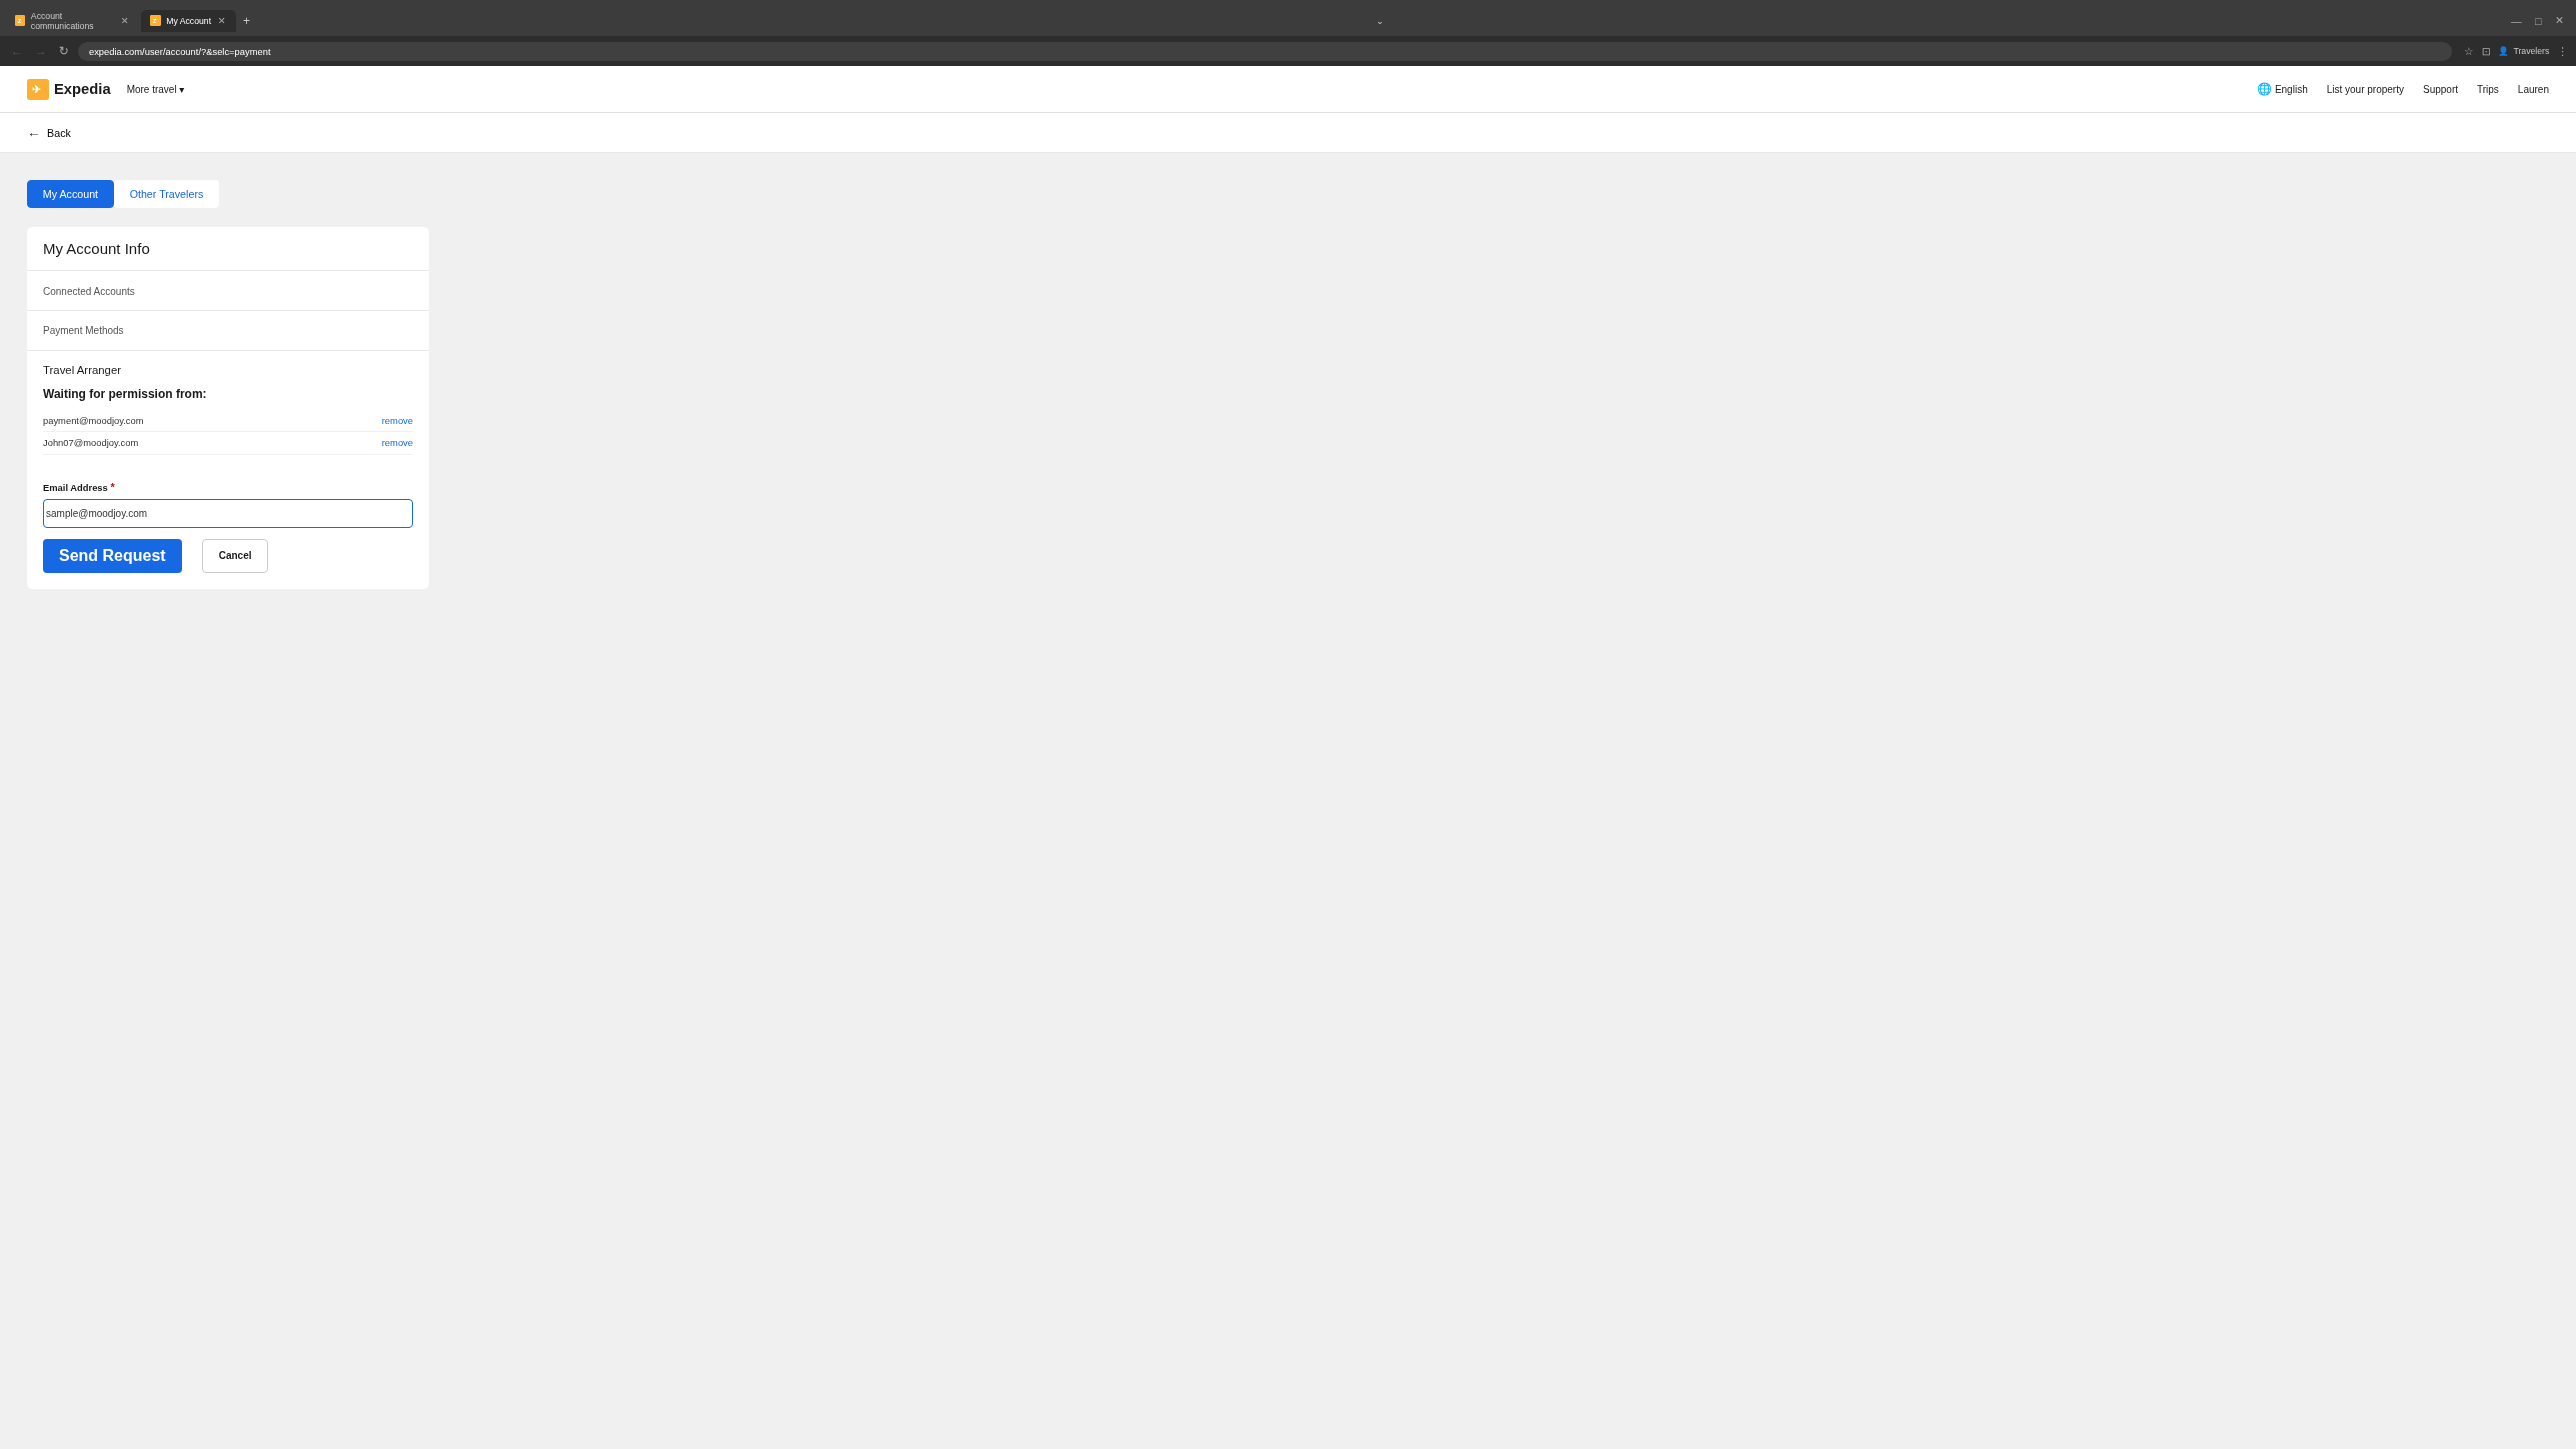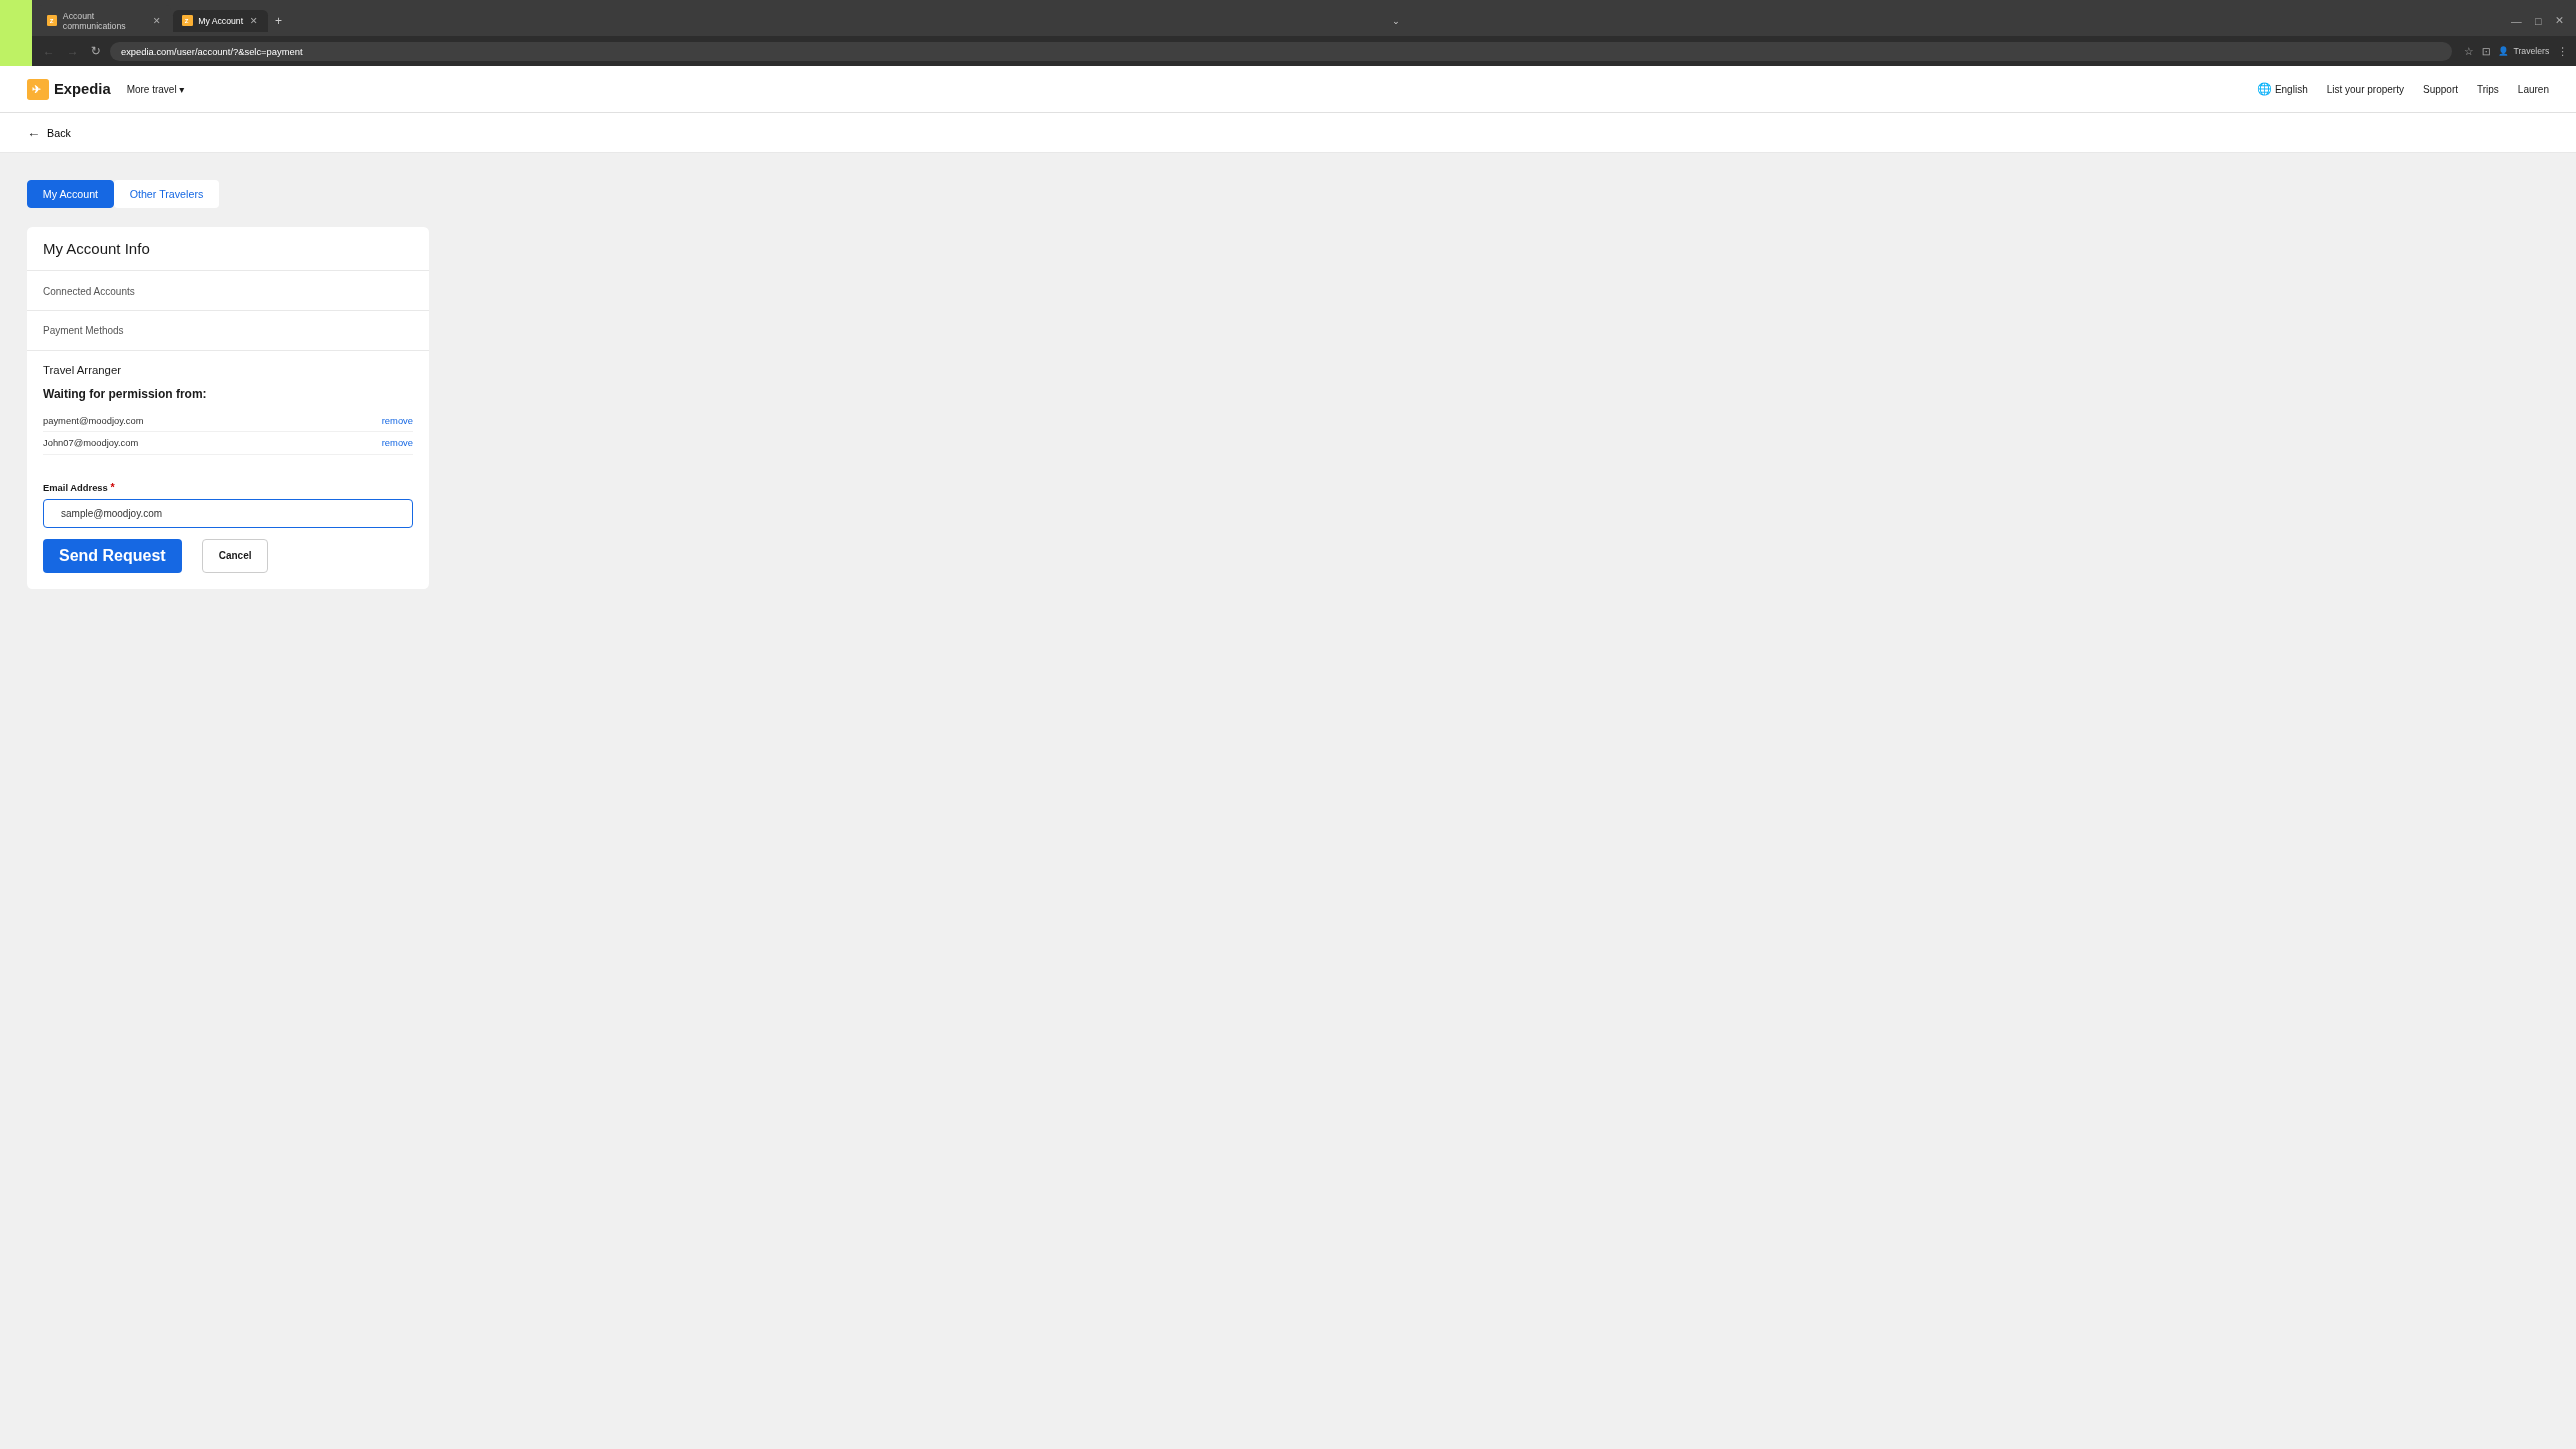--- a/index.html
+++ b/index.html
@@ -1,19 +1,19 @@
 <!DOCTYPE html>
 <html style="font-size:10.7px"><head>
   <meta charset="utf-8">
   <style>
     * { box-sizing: border-box; margin: 0; padding: 0; }
     body { font-family: -apple-system, BlinkMacSystemFont, 'Segoe UI', Arial, sans-serif; background: #f5f5f5; font-size: 10.7px; }
 
     
-    .browser-chrome { background: #bef264; width: 100%; padding-left: 32px; }
+    .browser-chrome { background: #bef264; width: 100%; }
     .tab-bar { display: flex; align-items: center; padding: 5.4px 5.4px 0; gap: 1.3px; background: #3c3c3c; }
     .tab { display: flex; align-items: center; gap: 5.4px; padding: 5.4px 9.4px; border-radius: 5.4px 5.4px 0 0; font-size: 8.7px; color: #ccc; background: #3c3c3c; cursor: pointer; max-width: 134px; }
     .tab.active { background: #2d2d2d; color: #fff; }
     .tab-icon { width: 10.7px; height: 10.7px; background: #fbb034; border-radius: 1.3px; flex-shrink: 0; display: flex; align-items: center; justify-content: center; }
     .tab-close { margin-left: auto; color: #aaa; font-size: 9.4px; cursor: pointer; padding: 0 1.3px; }
     .new-tab-btn { background: none; border: none; color: #ccc; font-size: 12px; cursor: pointer; padding: 2.7px 5.4px; }
     .tab-extras { margin-left: auto; display: flex; gap: 4px; }
     .tab-extra-btn { background: none; border: none; color: #ccc; font-size: 9.4px; cursor: pointer; }
 
     .address-bar-row { display: flex; align-items: center; gap: 6.7px; padding: 5.4px 8px; background: #2d2d2d; }
@@ -65,21 +65,21 @@
     .travel-title { font-size: 11.4px; font-weight: 400; color: #1a1a1a; margin-bottom: 10.7px; }
     .waiting-label { font-size: 12px; font-weight: 700; color: #1a1a1a; margin-bottom: 8px; }
     .email-row { display: flex; justify-content: space-between; align-items: center; padding: 5.4px 0; border-bottom: 0.7px solid #f0f0f0; }
     .email-text { font-size: 9.4px; color: #333; }
     .remove-link { font-size: 9.4px; color: #1668e3; cursor: pointer; }
 
     
     .email-input-section { padding: 13.4px 16px 16px; }
     .input-label { font-size: 9.4px; font-weight: 600; color: #1a1a1a; margin-bottom: 5.4px; display: flex; align-items: center; gap: 2.7px; }
     .required-star { color: #c00; font-size: 10.7px; }
-    .email-input { width: 100%; padding: 8px 17px; border: 1.3px solid #1668e3; border-radius: 4px; font-size: 10px; color: #333; outline: none; }
+    .email-input { width: 100%; padding: 8px 2px; border: 1.3px solid #1668e3; border-radius: 4px; font-size: 10px; color: #333; outline: none; }
 
     .btn-row { display: flex; gap: 8px; margin-top: 10.7px; }
     .btn-primary { background: #1668e3; color: #fff; border: none; border-radius: 4px; padding: 8px 16px; font-size: 16px; font-weight: 600; cursor: pointer; }
     .btn-secondary { background: #fff; color: #1a1a1a; border: 1.3px solid #ccc; border-radius: 4px; padding: 8px 16px; font-size: 10px; font-weight: 600; cursor: pointer; margin-left: 12px; }
 
     
     .right-col { flex: 1; }
   </style>
 </head>
 <body>

